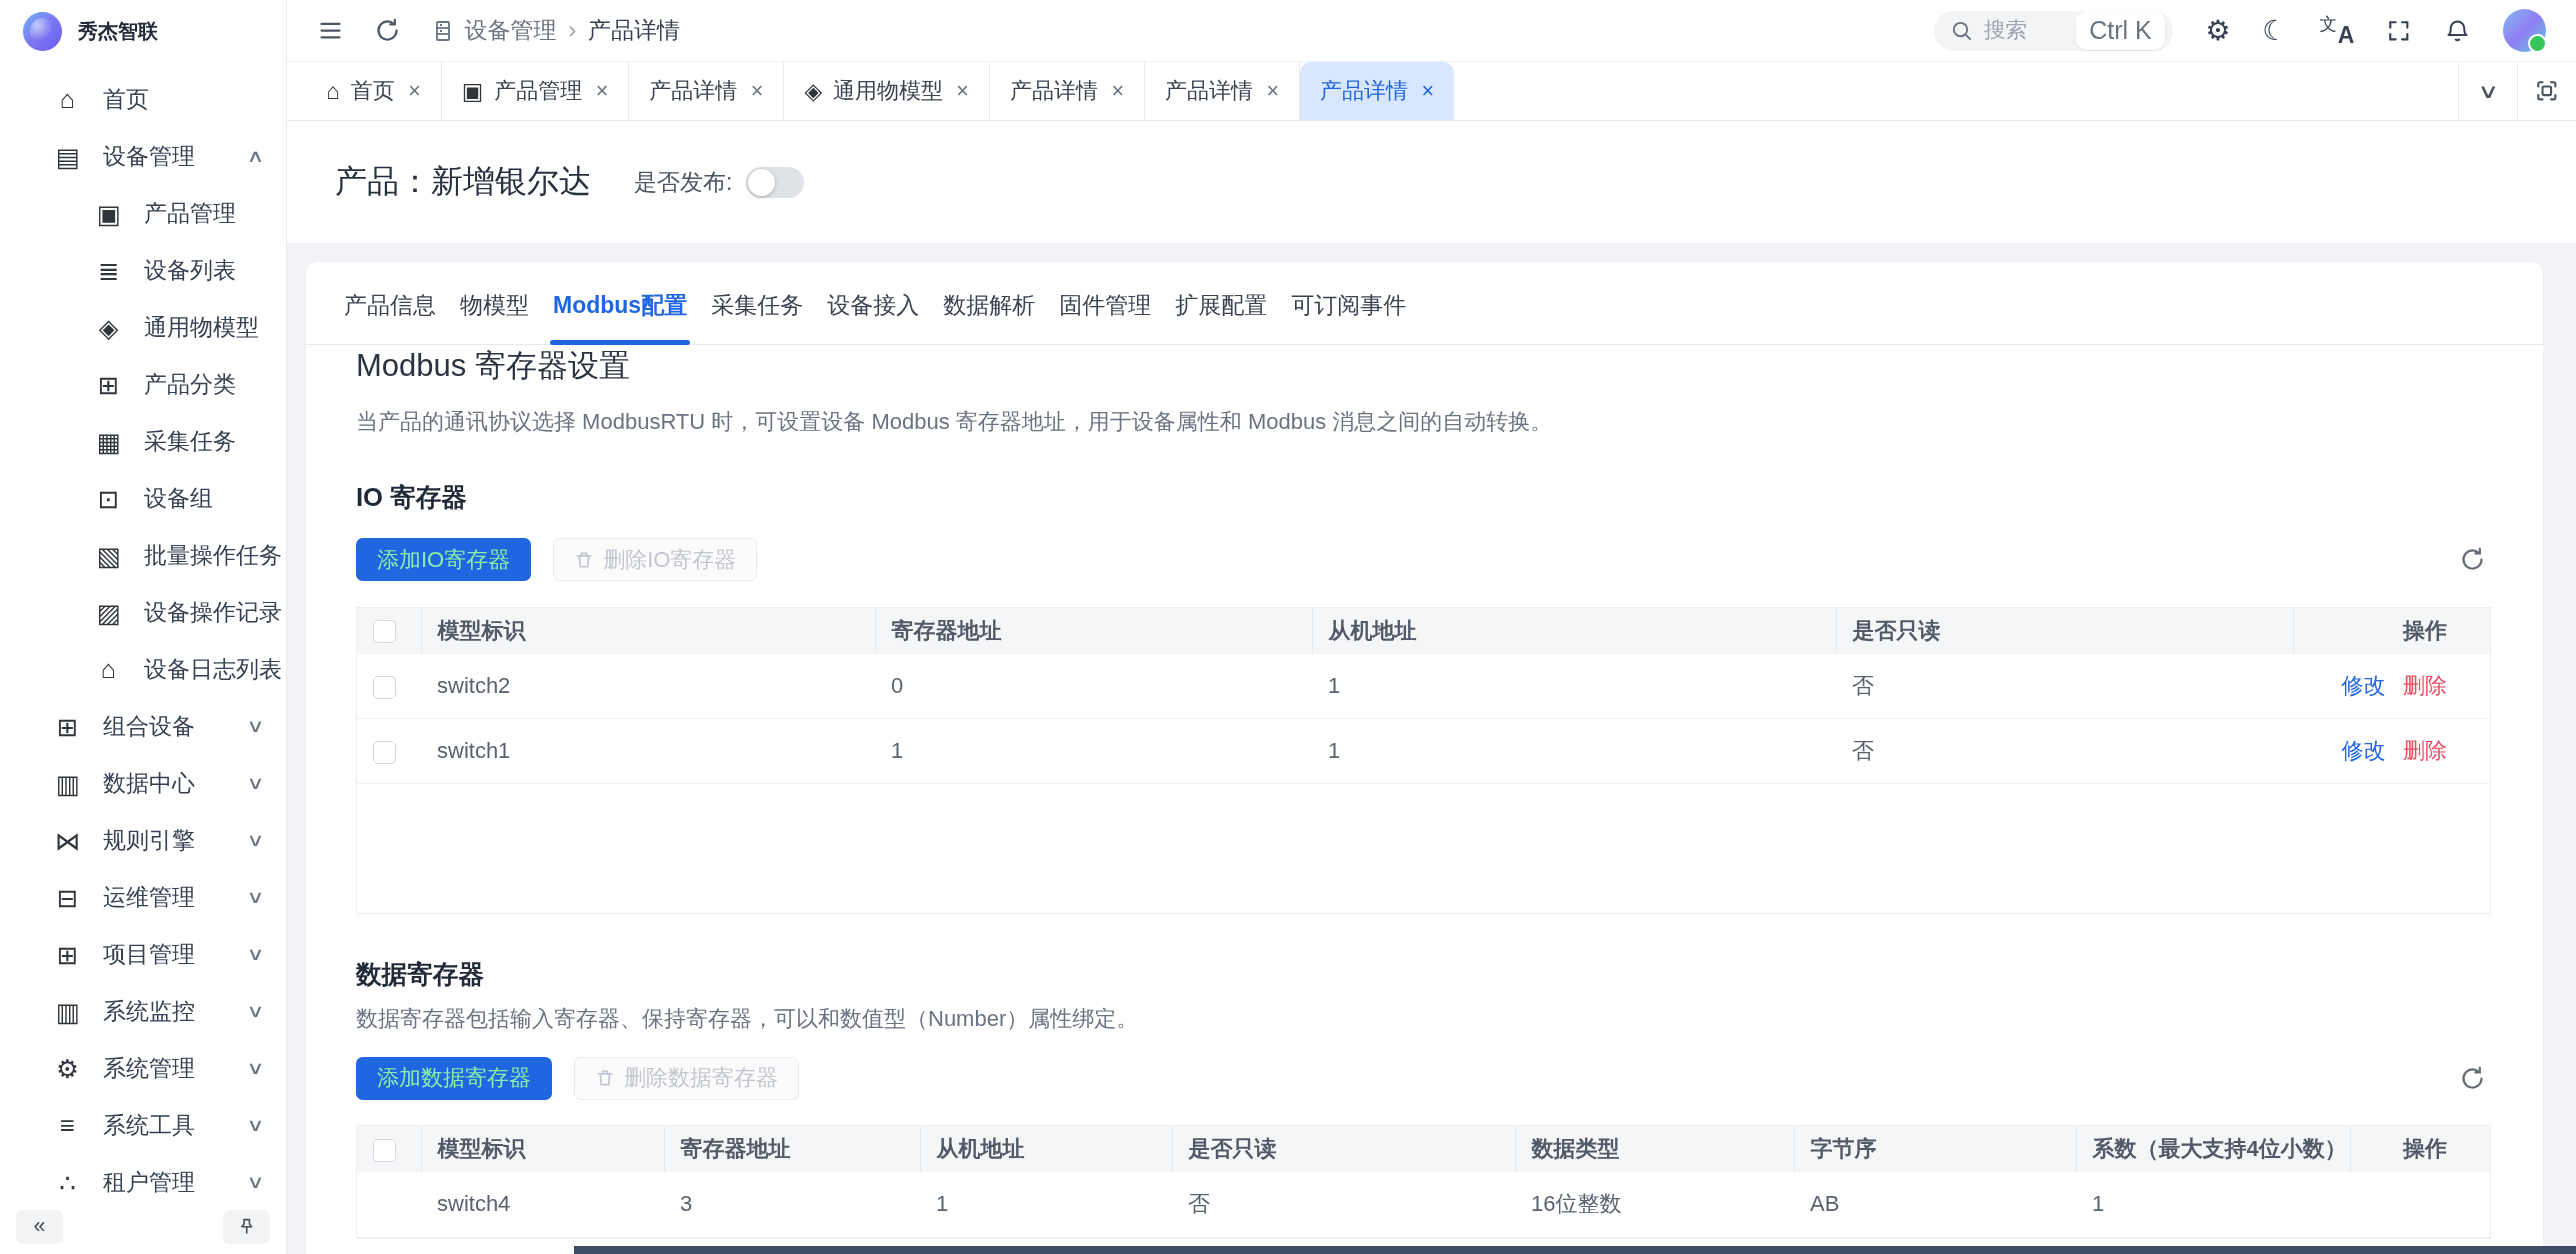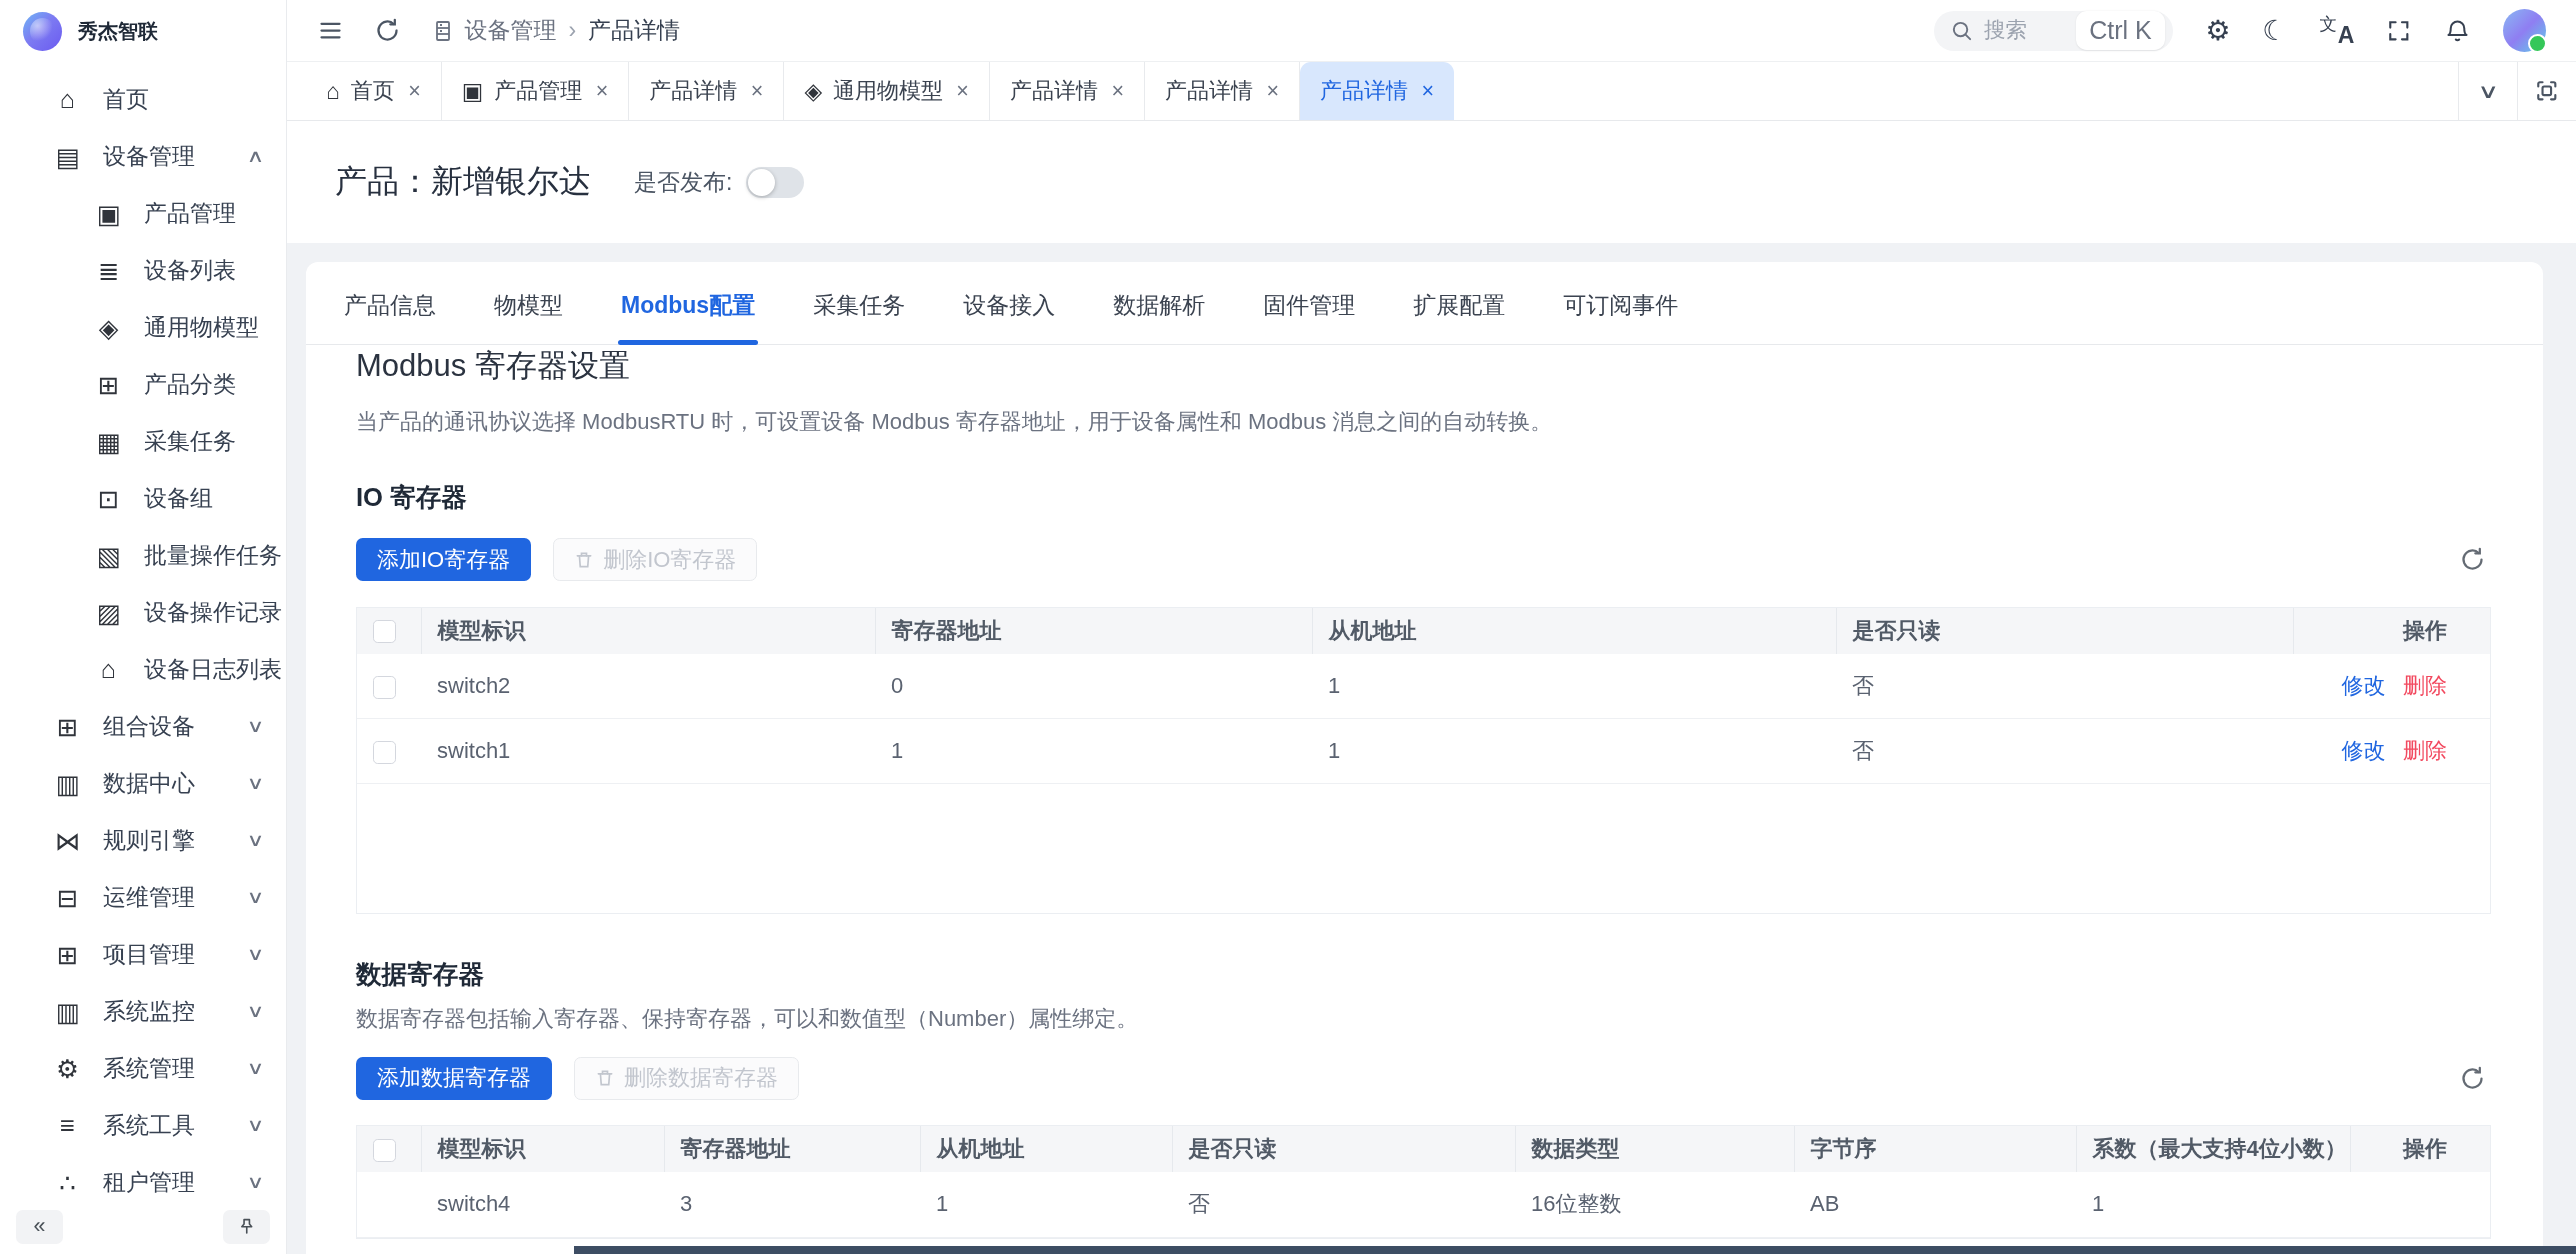--- a/index.html
+++ b/index.html
@@ -80,35 +80,35 @@
 .page-head{height:122px;background:#fff;display:flex;align-items:center;padding:0 48px}
 .page-title{font-size:32px;font-weight:500;color:#27303f}
 .publish-label{margin-left:43px;font-size:23px;color:#4b5563}
 .toggle{margin-left:13.4px;width:58px;height:31px;background:#dfe3e8;border-radius:16px;position:relative;
   cursor:pointer;flex-shrink:0}
 .toggle-knob{position:absolute;left:2px;top:2px;width:27px;height:27px;border-radius:50%;background:#fff;
   box-shadow:0 1.3px 4px rgba(0,0,0,.25)}
 
 
 .card{margin:19px 33px 0 19px;background:#fff;border-radius:12px;height:1076px;overflow:hidden}
-.ctabs{display:flex;gap:58px;padding:0 38px 19px;height:83px;align-items:flex-end;
+.ctabs{display:flex;gap:24px;padding:0 38px 19px;height:83px;align-items:flex-end;
   border-bottom:0.7px solid var(--border)}
 .ctab{font-size:23px;color:#3b4350;cursor:pointer;position:relative;padding-bottom:4px;white-space:nowrap}
 .ctab.active{color:var(--primary);font-weight:700}
 .ctab.active::after{content:"";position:absolute;left:-2.7px;right:-2.7px;bottom:-20px;height:4.7px;
   border-radius:2.7px;background:var(--primary)}
 .card-body{padding:0 52px 0 50px}
 .modbus-title{font-size:31px;font-weight:500;color:#2b3340}
 .modbus-desc{margin-top:20px;font-size:22px;color:#6b7280}
 .section-h{margin-top:43px;font-size:25.6px;font-weight:700;color:#1f2937}
 .section-desc{margin-top:12px;font-size:22px;color:#6b7280}
 .btn-row{margin-top:23px;display:flex;align-items:center;gap:21.5px}
 .btn{height:43px;border-radius:6.7px;display:inline-flex;align-items:center;justify-content:center;
   padding:0 20px;font-size:22px;cursor:pointer;border:0.7px solid transparent;gap:9.4px;white-space:nowrap}
-.btn-primary{background:var(--primary);color:#ffffff}
+.btn-primary{background:var(--primary);color:#86efac}
 .btn-disabled{background:#fbfbfc;border-color:#e8eaed;color:#c2c6ce;cursor:not-allowed}
 .refresh-btn{margin-left:auto;width:38px;height:38px;display:flex;align-items:center;justify-content:center;
   cursor:pointer;color:#646b74}
 
 
 .tbl-wrap{margin-top:25.6px;border:0.7px solid #ebeef2}
 .tbl-wrap.io{height:307px;overflow:hidden}
 table{width:100%;border-collapse:collapse;table-layout:fixed}
 .th{height:46px;background:var(--table-head-bg);font-size:22px;font-weight:700;color:#515a66;
   text-align:left;padding:0 16px;border-left:0.7px solid #e6e9ed;white-space:nowrap;overflow:hidden}

